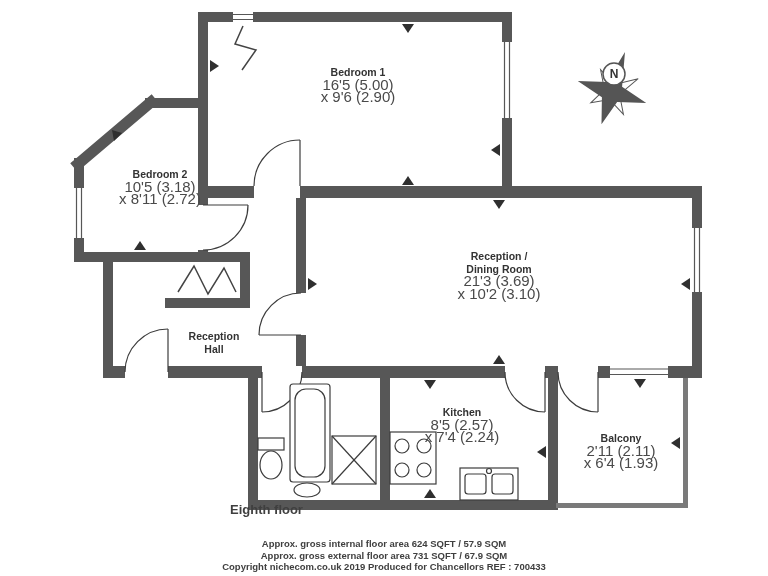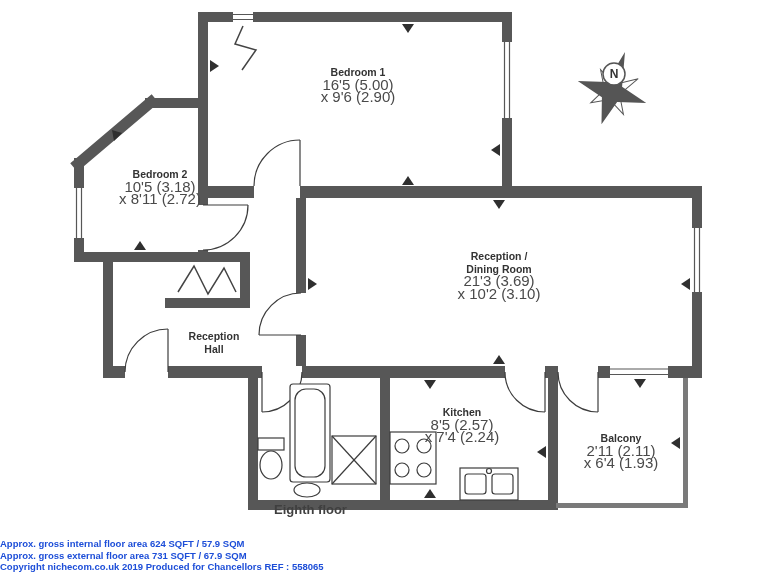--- a/index.html
+++ b/index.html
@@ -21,21 +21,22 @@
   .rdim{font-size:15px;line-height:12.5px;color:#4a4a4a;}
   .floor-label{
     position:absolute;
     font-weight:bold;
     font-size:13px;
     color:#3f3f3f;
   }
   .footer{
     position:absolute;
     left:0;right:0;
-    color:#1d4ed8;
+    text-align:center;
+    color:#404040;
   }
   .footer div{font-size:9.5px;font-weight:bold;line-height:11.5px;}
 </style>
 </head>
 <body>
 
 <div class="canvas">
 
   <svg width="768" height="576" viewBox="0 0 768 576">
 
@@ -234,21 +235,21 @@
     <div class="rdim">8'5 (2.57)</div>
     <div class="rdim">x 7'4 (2.24)</div>
   </div>
 
   <div class="room-label" style="left:566px;top:432px;width:110px;">
     <div class="rname">Balcony</div>
     <div class="rdim">2'11 (2.11)</div>
     <div class="rdim">x 6'4 (1.93)</div>
   </div>
 
-  <div class="floor-label" style="left:230px;top:502px;margin-left:44px;">Eighth floor</div>
+  <div class="floor-label" style="left:230px;top:502px;">Eighth floor</div>
 
   <div class="footer" style="top:538px;">
     <div>Approx. gross internal floor area 624 SQFT / 57.9 SQM</div>
     <div>Approx. gross external floor area 731 SQFT / 67.9 SQM</div>
-    <div>Copyright nichecom.co.uk 2019 Produced for Chancellors REF : 558065</div>
+    <div>Copyright nichecom.co.uk 2019 Produced for Chancellors REF : 700433</div>
   </div>
 
 </div>
 
 </body></html>

